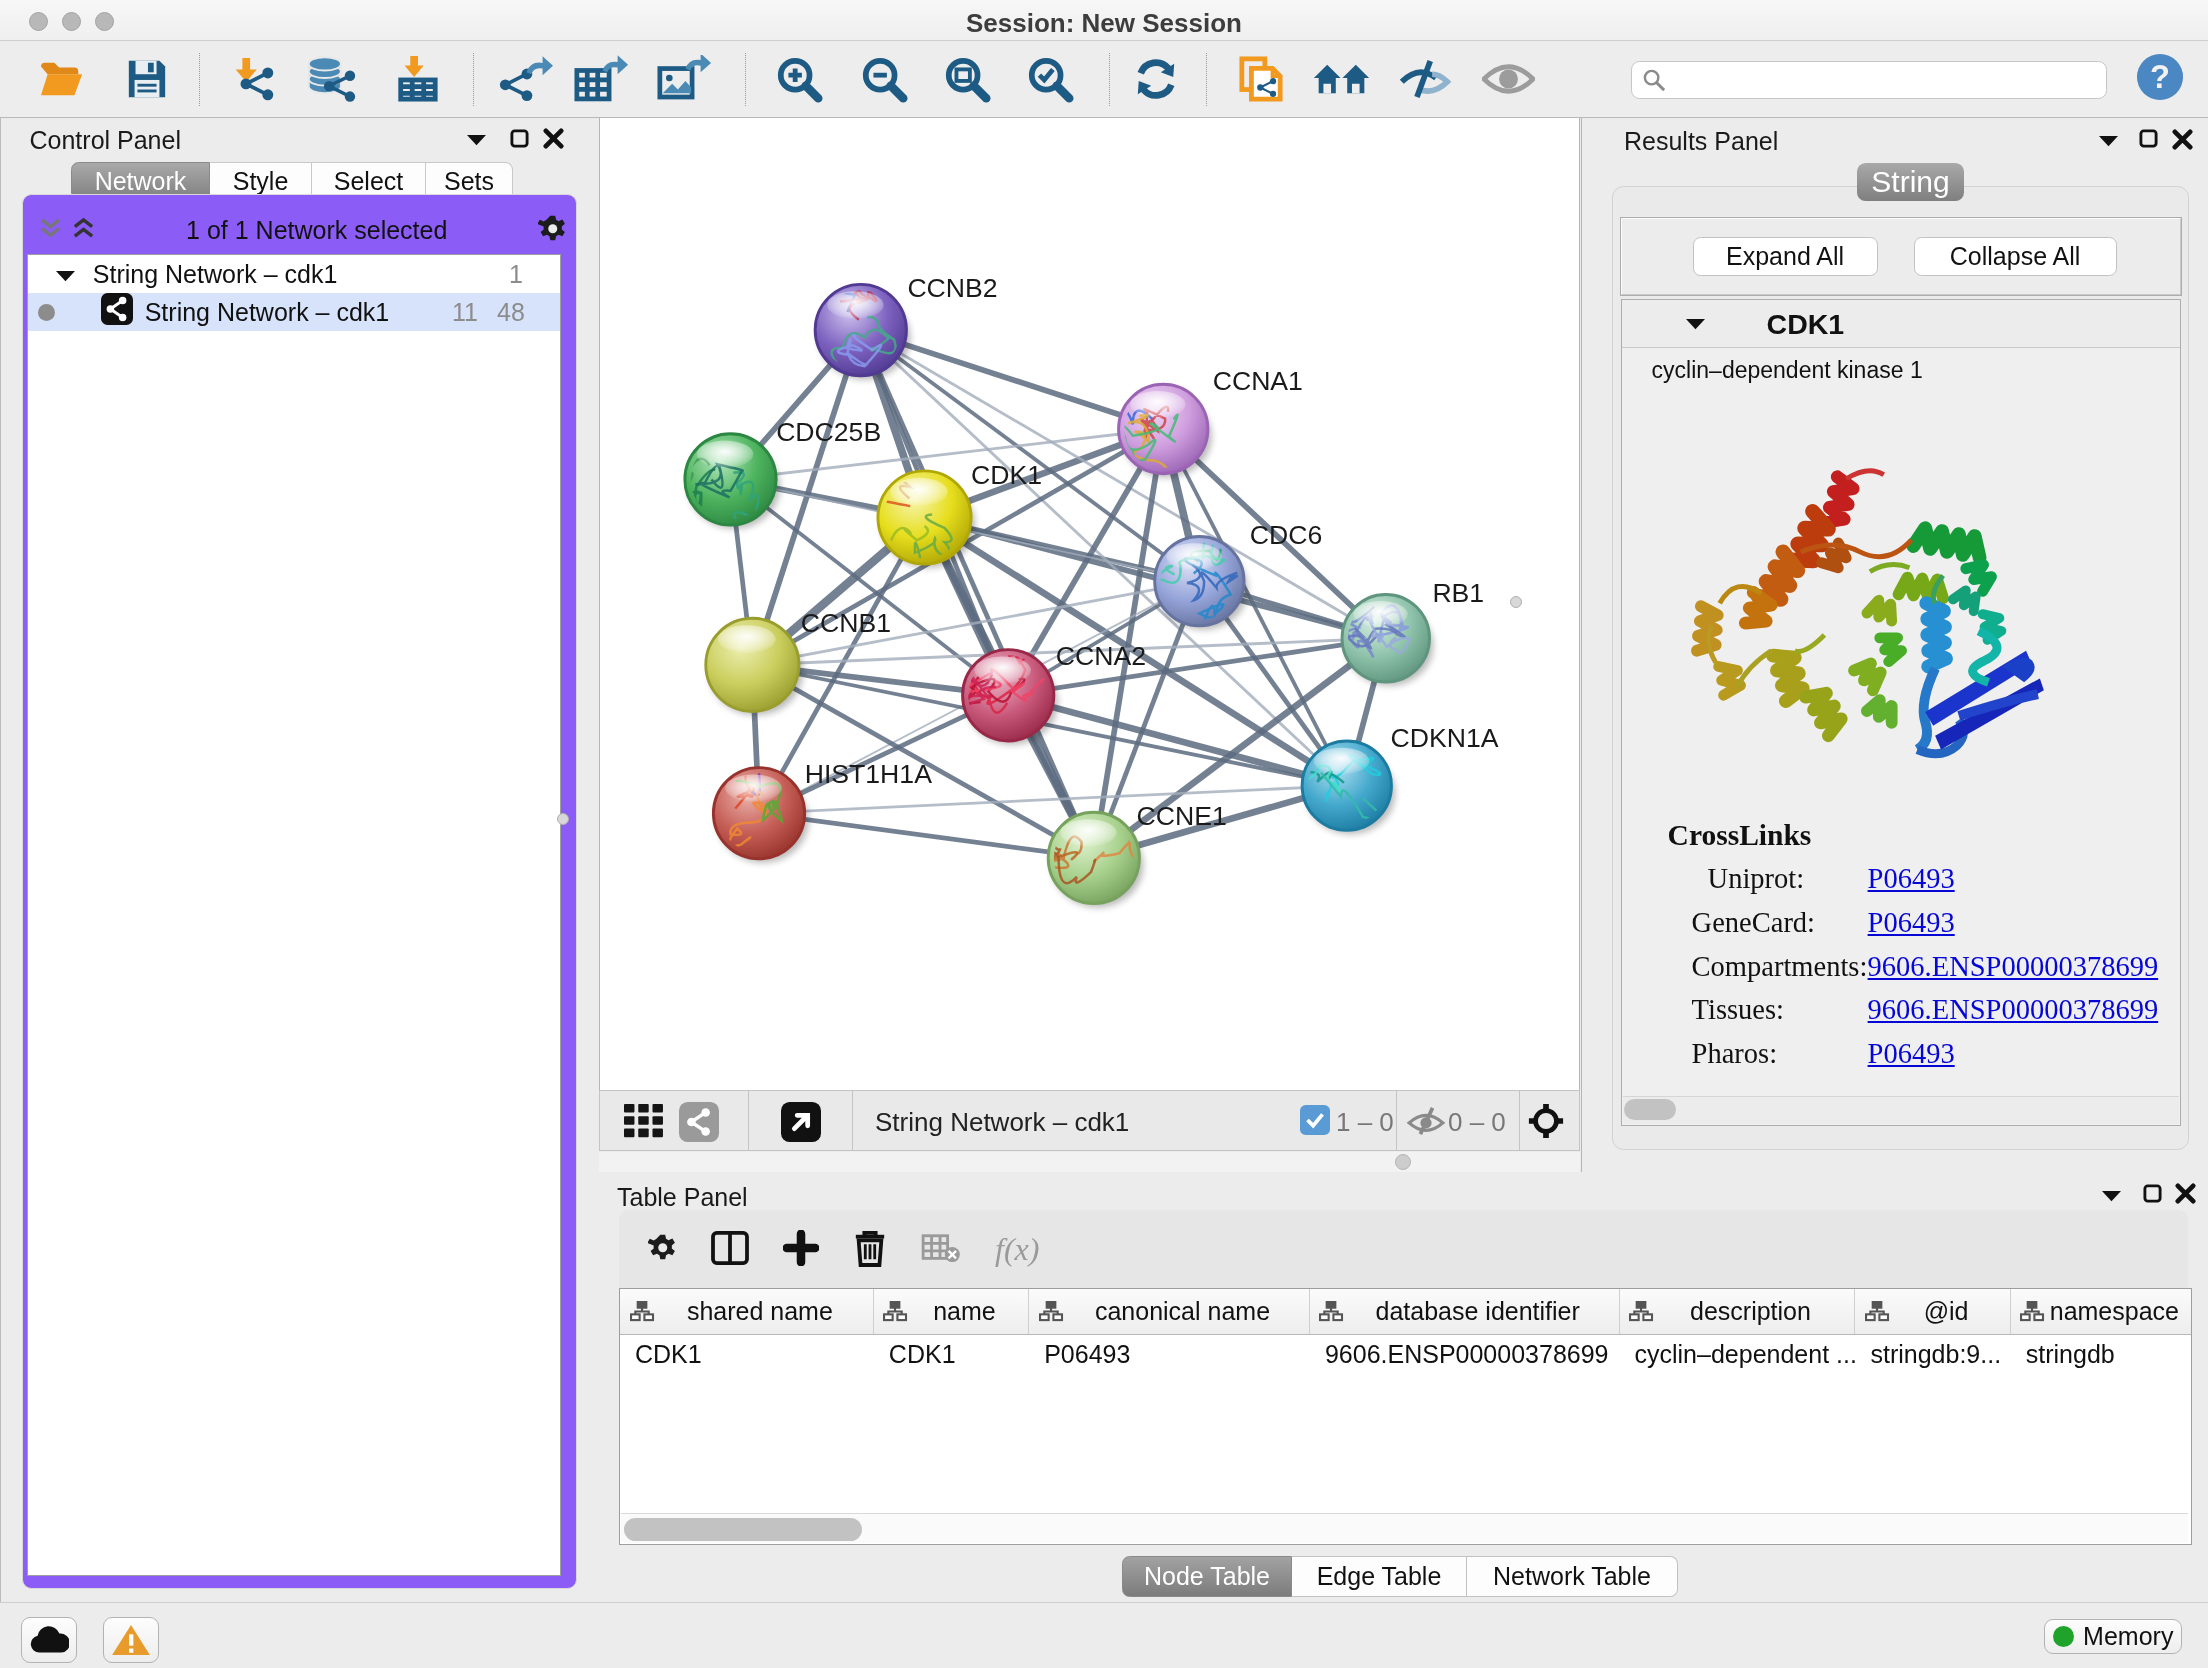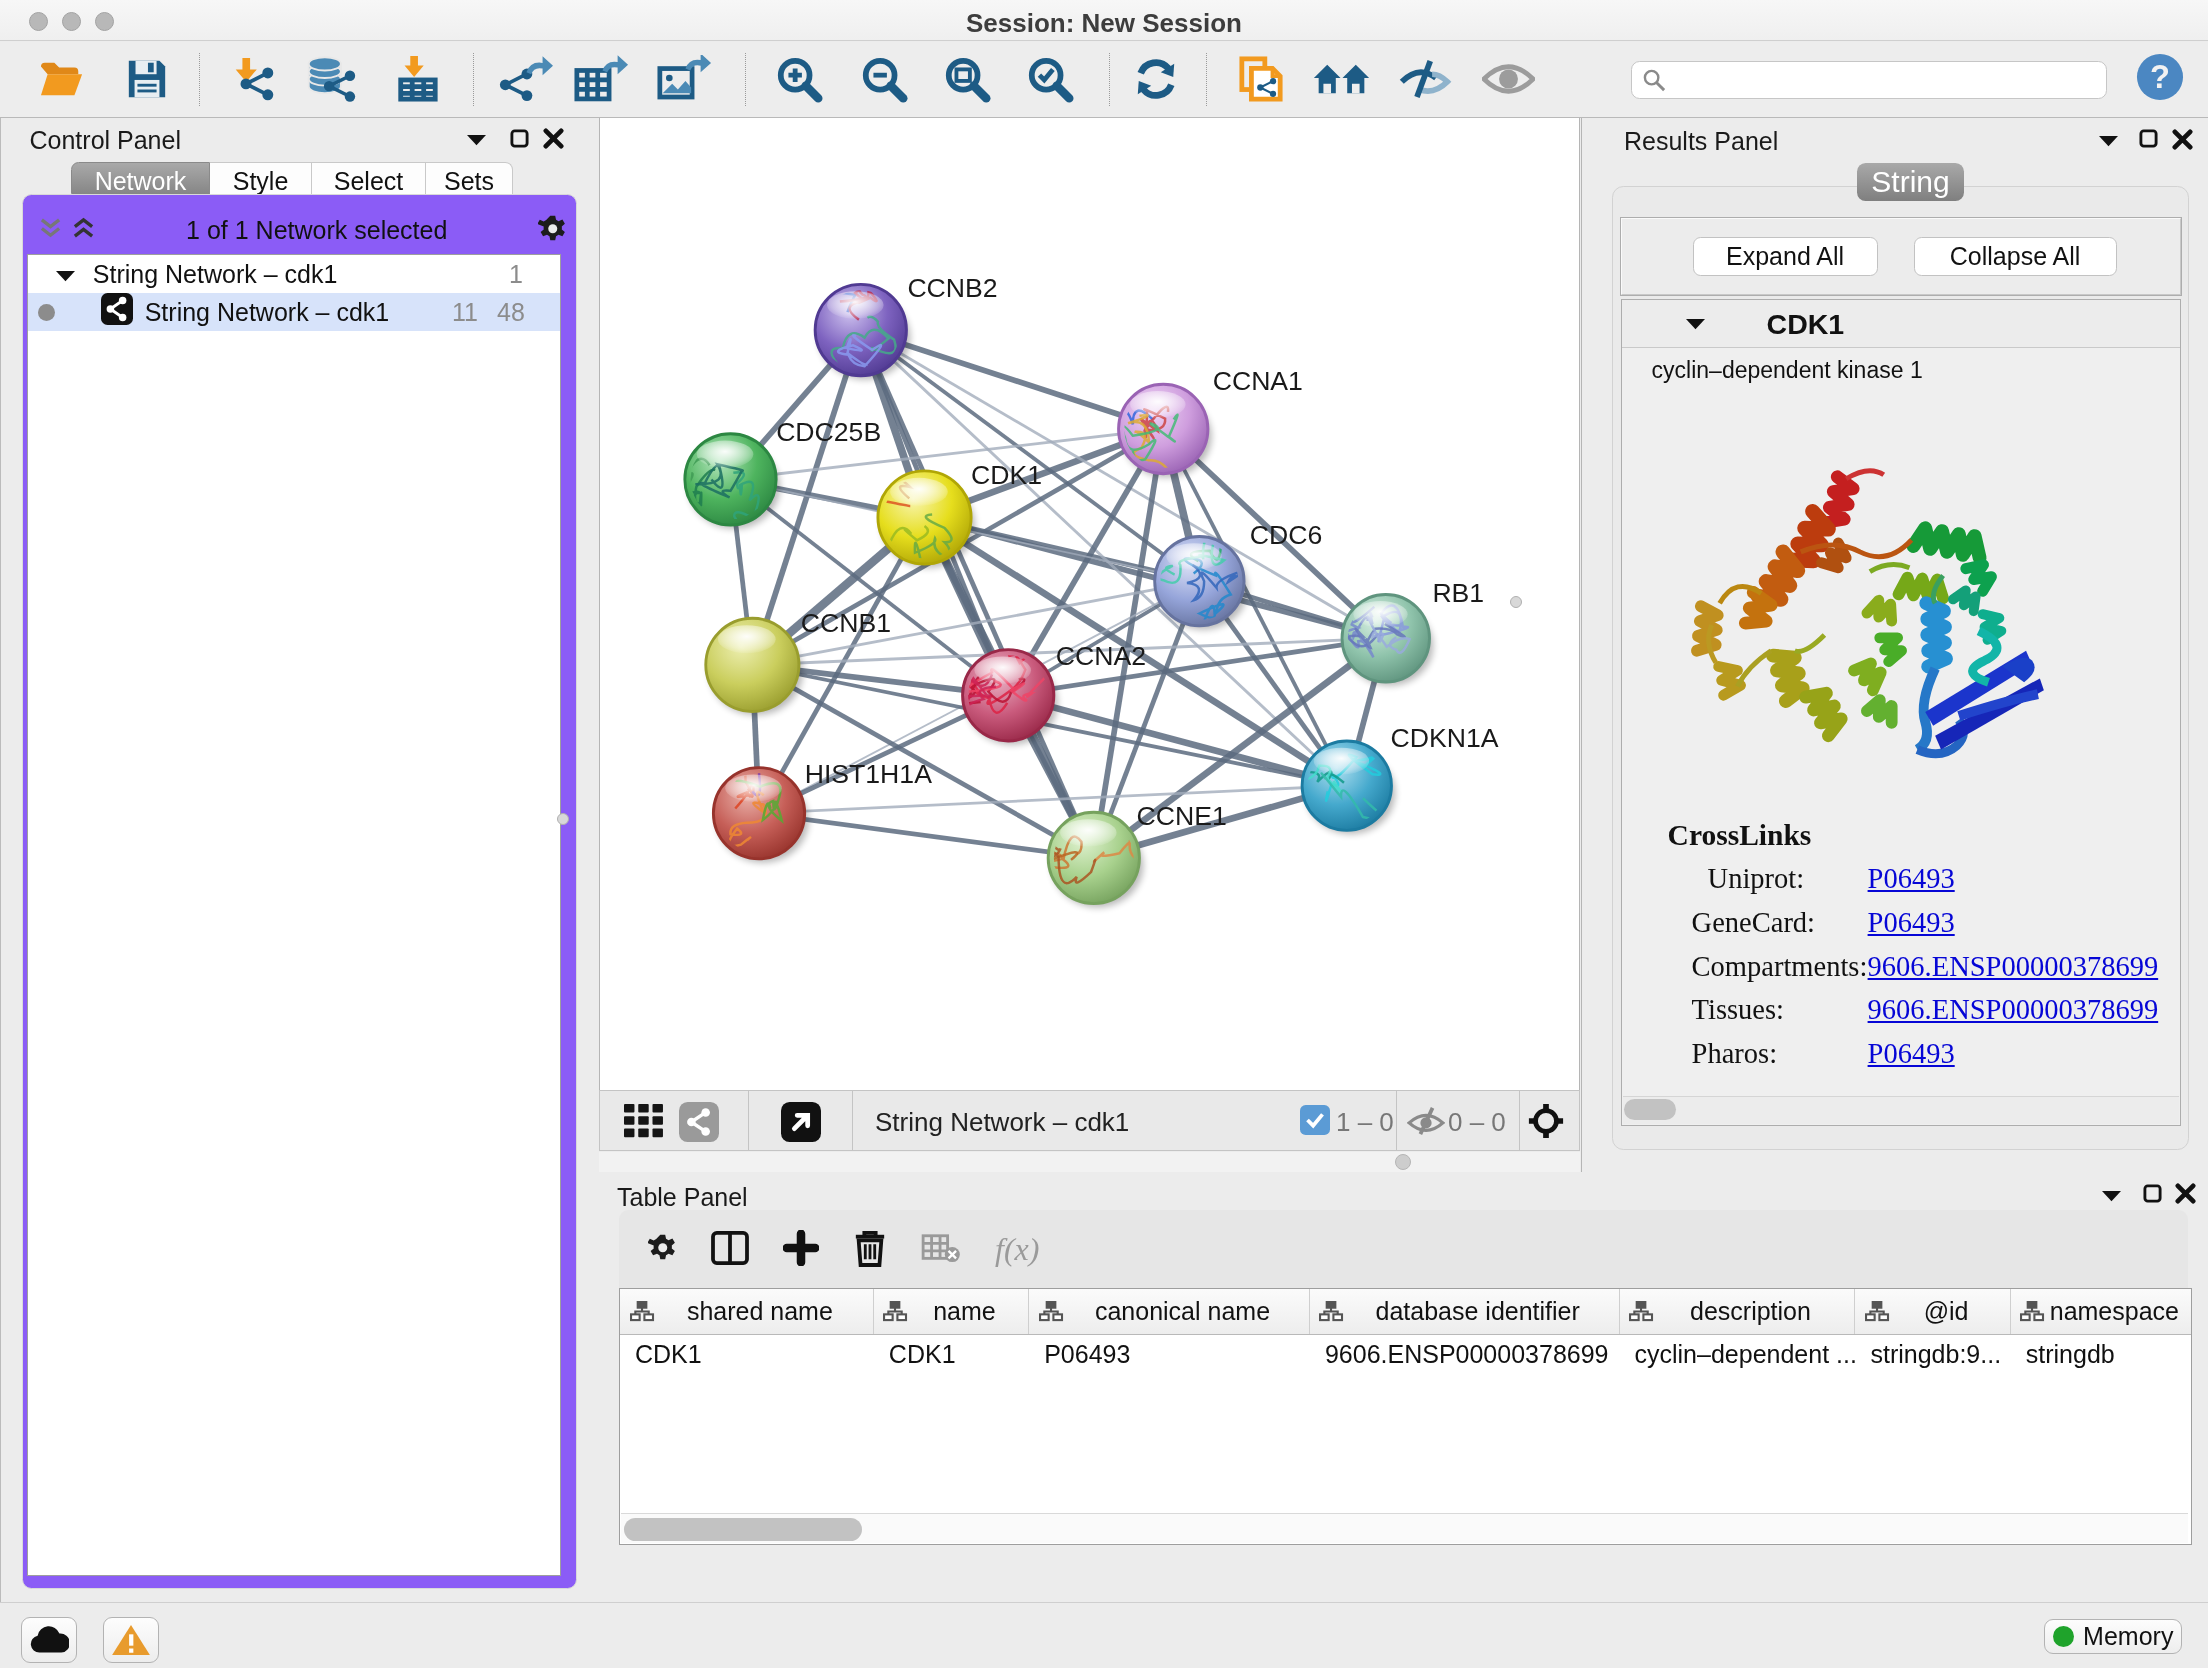--- a/index.html
+++ b/index.html
@@ -786,20 +786,25 @@
       <div class="td" style="width:282px;">P06493</div>
       <div class="td" style="width:311px;">9606.ENSP00000378699</div>
       <div class="td" style="width:237px;">cyclin–dependent ...</div>
       <div class="td" style="width:156px;">stringdb:9...</div>
       <div class="td" style="width:181px;">stringdb</div>
     </div>
     <div class="hscroll">
         <div class="hthumb"></div>
       </div>
   </div>
+  <div class="btabs">
+    <div class="btab sel" style="width:170px;">Node Table</div>
+    <div class="btab" style="width:175px;">Edge Table</div>
+    <div class="btab" style="width:211px;">Network Table</div>
+  </div>
 </div>
 
 <div class="statusbar">
   <div class="sbtn" style="left:21px;top:14.3px;width:56px;height:46px;">
       <svg width="40" height="28.5" viewBox="0 0 42 30">
         <path d="M11 28 a9 9 0 0 1 -2 -17.8 A12 12 0 0 1 32 8 a8 8 0 0 1 2 20 Z" fill="#111"></path>
       </svg>
     </div>
   <div class="sbtn" style="left:103px;top:14.3px;width:56px;height:46px;">
       <svg width="40" height="34" viewBox="0 0 42 36">

